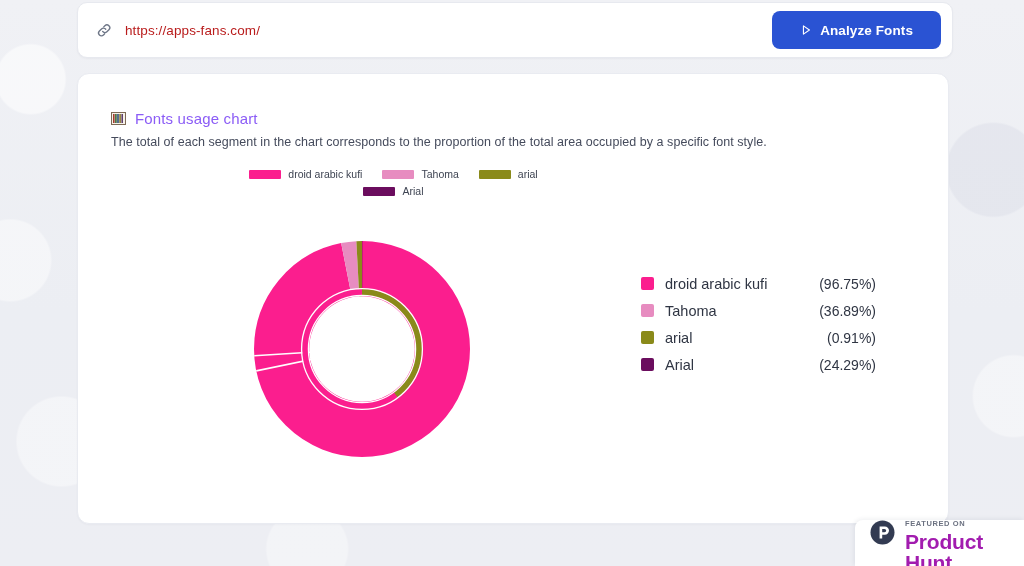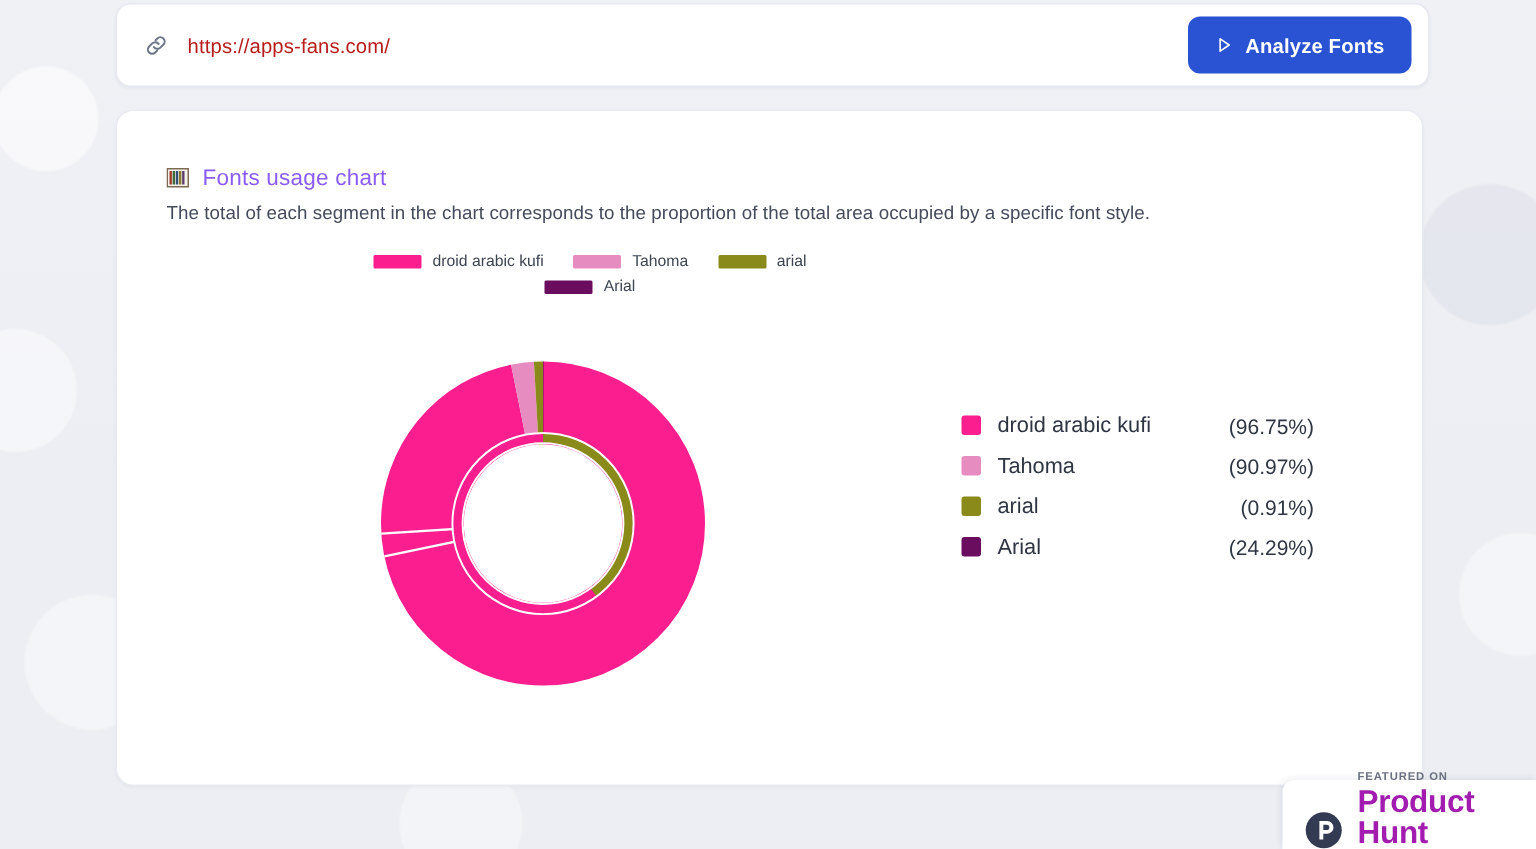--- a/index.html
+++ b/index.html
@@ -64,21 +64,21 @@
     white-space: nowrap;
     overflow: hidden;
   }
   .analyze-btn {
     flex: 0 0 auto;
     height: 38px;
     background: #2a53d3;
     color: #ffffff;
     border: none;
     border-radius: 8px;
-    padding: 0 18px;
+    padding: 0 28px;
     font-size: 13.5px;
     font-weight: bold;
     font-family: "Liberation Sans", sans-serif;
     display: flex;
     align-items: center;
     gap: 8px;
     cursor: pointer;
     letter-spacing: 0.1px;
   }
   .play-icon {
@@ -204,21 +204,21 @@
   .ph-badge {
     position: absolute;
     right: 0px;
     bottom: 0px;
     width: 169px;
     height: 46px;
     background: #ffffff;
     border-top-left-radius: 8px;
     box-shadow: -1px -1px 4px rgba(40,50,80,0.08);
     display: flex;
-    align-items: flex-end;
+    align-items: flex-start;
     padding-left: 15px;
     gap: 10px;
   }
   .ph-logo {
     width: 25px;
     height: 25px;
     flex: 0 0 25px;
   }
   .ph-text { display: flex; flex-direction: column; line-height: 1; }
   .ph-sub {
@@ -327,21 +327,21 @@
 
   <div class="side-legend">
     <div class="sl-row">
       <span class="sl-swatch" style="background:#fb1e8e"></span>
       <span class="sl-name">droid arabic kufi</span>
       <span class="sl-pct">(96.75%)</span>
     </div>
     <div class="sl-row">
       <span class="sl-swatch" style="background:#e78cc0"></span>
       <span class="sl-name">Tahoma</span>
-      <span class="sl-pct">(90.97%)</span>
+      <span class="sl-pct">(36.89%)</span>
     </div>
     <div class="sl-row">
       <span class="sl-swatch" style="background:#8a8a1a"></span>
       <span class="sl-name">arial</span>
       <span class="sl-pct">(0.91%)</span>
     </div>
     <div class="sl-row">
       <span class="sl-swatch" style="background:#6b0d5e"></span>
       <span class="sl-name">Arial</span>
       <span class="sl-pct">(24.29%)</span>

